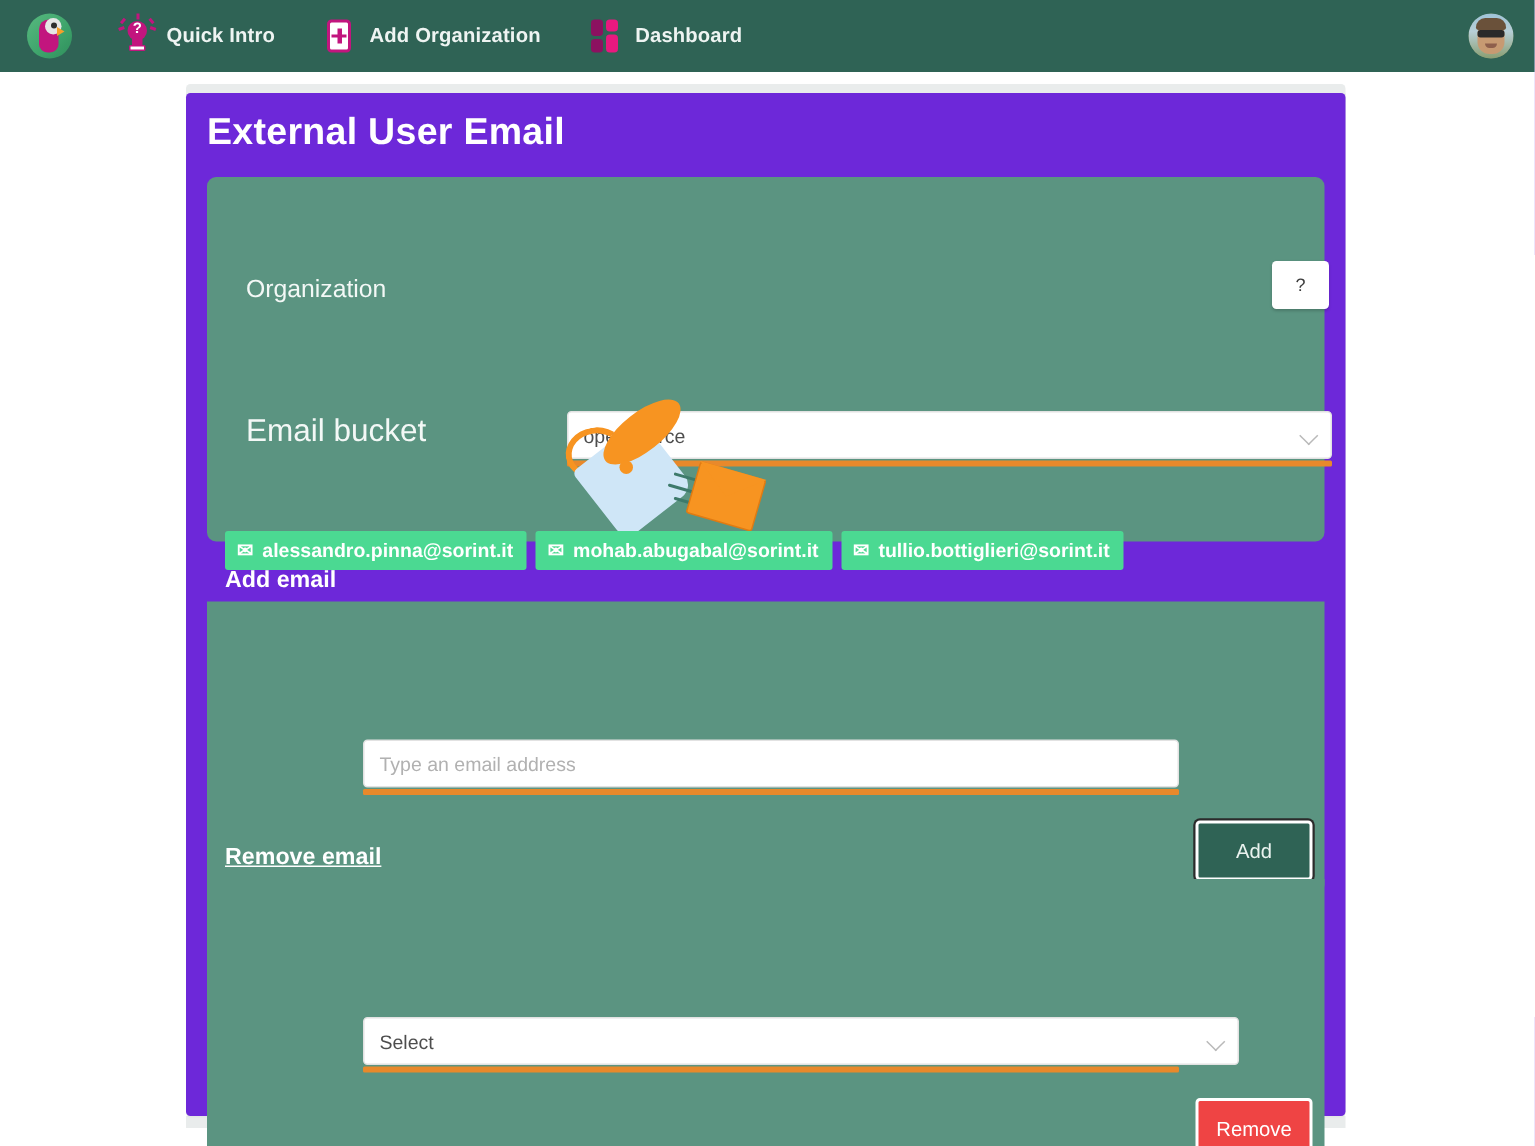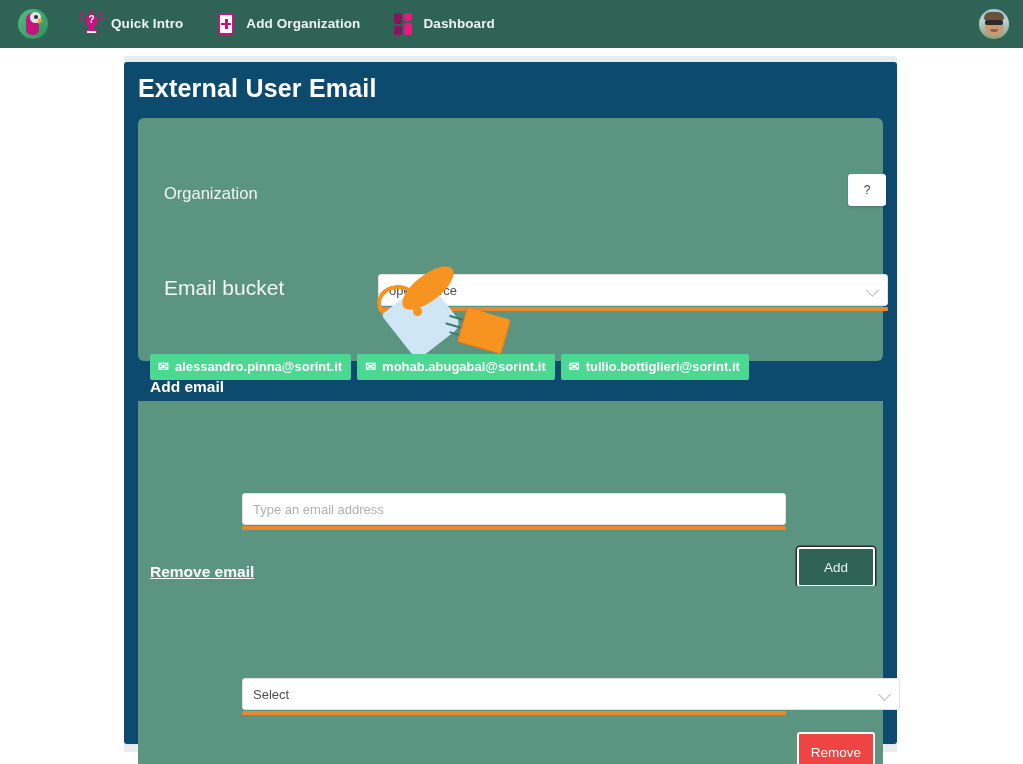--- a/index.html
+++ b/index.html
@@ -125,21 +125,21 @@
       background:#2a2a2a; border-radius:2px; }
   .nav-avatar .mouth { position:absolute; left:11px; top:20px; width:8px; height:3px;
       background:#8e5f4c; border-radius:0 0 4px 4px; }
 
   
   .page { position:absolute; top:48px; left:0; width:1023px; height:716px; background:#ffffff; }
 
   .card {
     position:absolute; left:124px; top:14px;
     width: 773px; height: 682px;
-    background:#0c4a6e;
+    background:#6d28d9;
     border-radius: 3px;
     box-shadow: 0 1px 0 #e3e6e6, 0 -6px 0 #e9ecec;
   }
   .card-top-strip {
     position:absolute; left:124px; top:14px; width:773px; height:6px; background:#e9ecec;
   }
   .card-bottom-strip {
     position:absolute; left:124px; top:696px; width:773px; height:8px; background:#e9ecec;
   }
 
@@ -262,21 +262,21 @@
     box-shadow: 0 0 0 1.5px #2b2b2b;
   }
   .btn-remove {
     left:659px; top:146px; width:78px; height:40px;
     background:#ef4444; color:#ffffff; border:2px solid #ffffff;
   }
 
   
   .head-remove { top:501px;text-decoration:underline; }
   .panel-remove { top:524px; height:198px; border-radius:0 0 6px 6px; }
-  .rem-select { left:104px; top:92px; width:658px; }
+  .rem-select { left:104px; top:92px; width:584px; }
   .rem-bar { top:125px; }
 </style>
 </head>
 <body>
 
 <div class="navbar">
 
   <div class="nav-logo">
     <div class="parrot-body"></div>
     <div class="parrot-head"></div>

